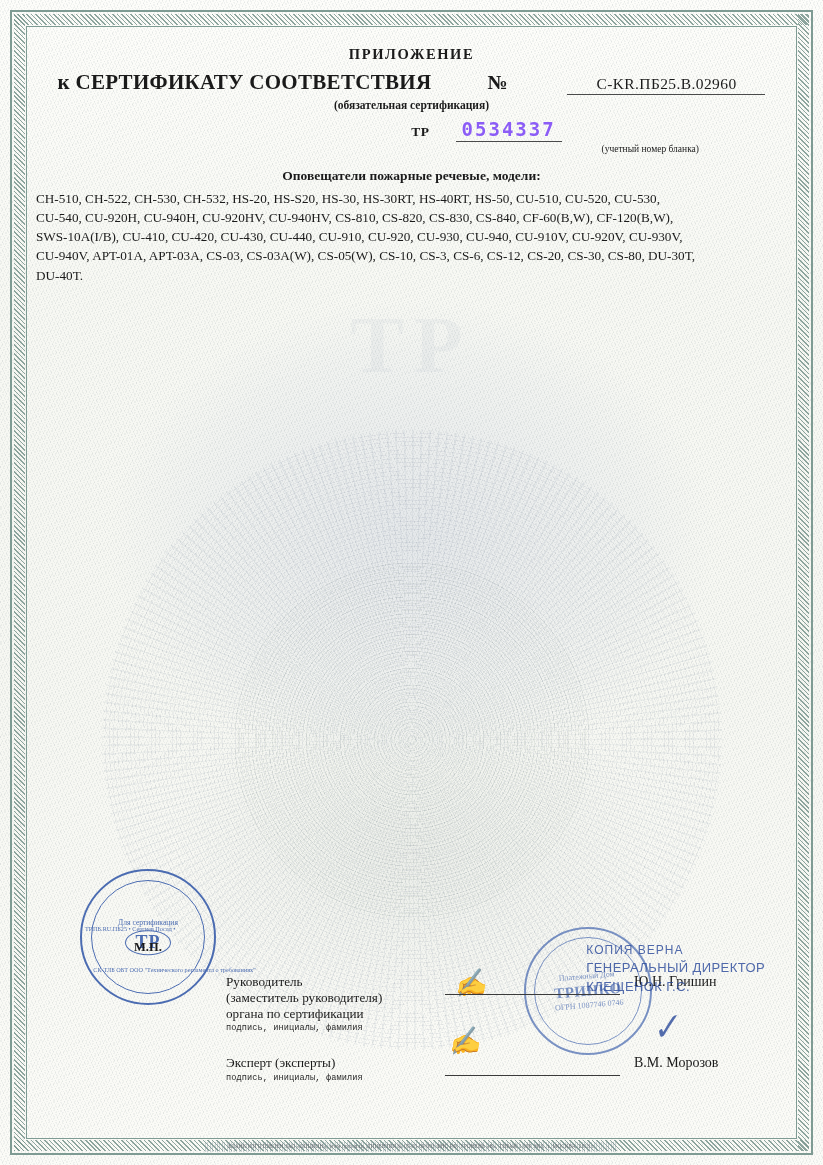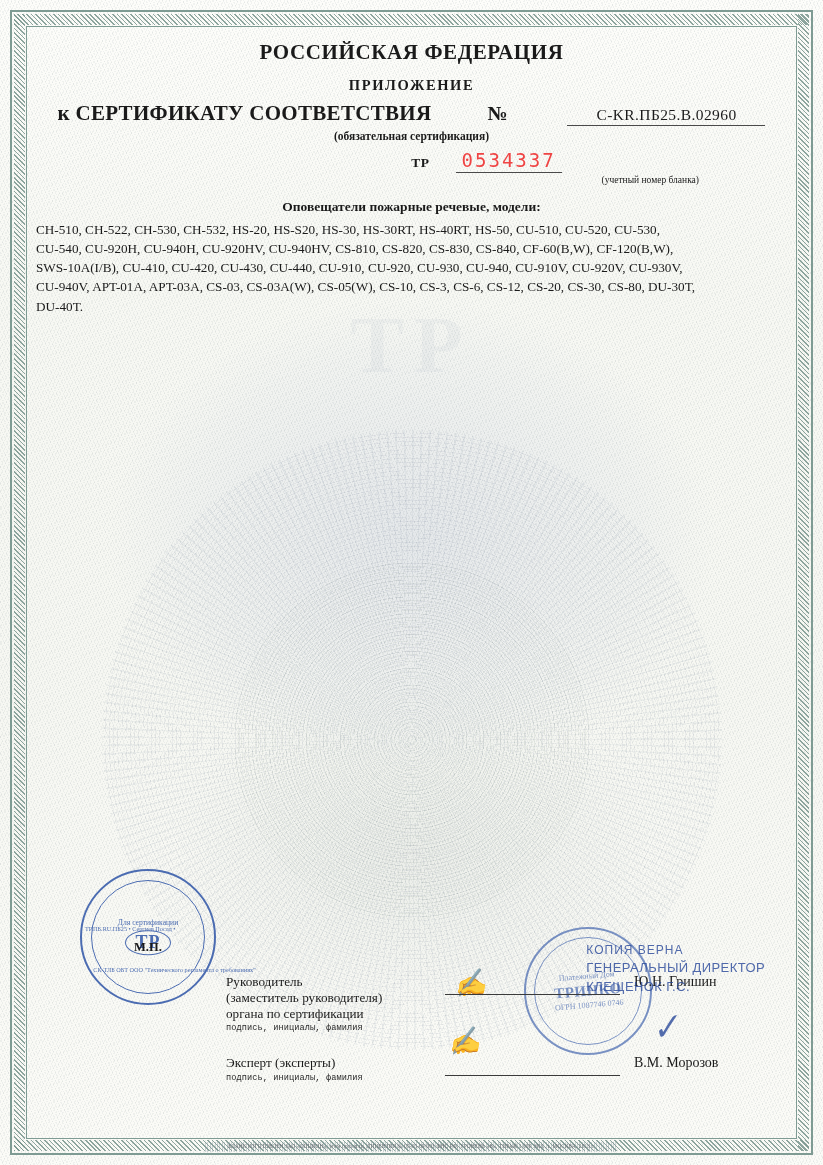--- a/index.html
+++ b/index.html
@@ -174,24 +174,24 @@
     justify-content: center;
     margin-top: 7px;
     padding-left: 150px;
   }
   .blank-row .tr {
     font-size: 13.5px;
     font-weight: bold;
     letter-spacing: .5px;
   }
   .blank-number {
-    color: #ef4444;
+    color: #8b5cf6;
     font-family: "DejaVu Sans Mono", monospace;
     font-size: 19px;
-    font-weight: normal;
+    font-weight: bold;
     letter-spacing: 2px;
     margin-left: 26px;
     border-bottom: 1px solid #4a4a4a;
     padding: 0 6px 1px 6px;
   }
   .blank-caption {
     text-align: right;
     font-size: 9.5px;
     margin-top: 2px;
     padding-right: 88px;
@@ -422,21 +422,20 @@
 
   <div class="border-outer"></div>
   <div class="band top"></div>
   <div class="band bottom"></div>
   <div class="band left"></div>
   <div class="band right"></div>
   <div class="border-inner"></div>
 
   <div class="content">
 
-    <div class="title-rf">РОССИЙСКАЯ ФЕДЕРАЦИЯ</div>
     <div class="title-app">ПРИЛОЖЕНИЕ</div>
 
     <div class="cert-line">
       <span class="lead">к СЕРТИФИКАТУ СООТВЕТСТВИЯ</span>
       <span class="numsign">№</span>
       <span class="cert-number">С-KR.ПБ25.В.02960</span>
     </div>
 
     <div class="subtitle-mand">(обязательная сертификация)</div>
 
@@ -456,21 +455,21 @@
     </div>
 
     <div class="sig-area">
 
       <div class="stamp-left">
         <div class="ring-text">
           <span style="transform: rotate(-118deg) translate(0,-62px) rotate(118deg); font-size:6.2px;">СК-ТЛБ ОБТ ООО "Технического регламента о требованиях"</span>
           <span style="transform: rotate(62deg) translate(-40px,50px) rotate(-62deg); font-size:6.2px;">ТР.ПБ.RU.ПБ25  •  Сергиев Посад  •</span>
         </div>
         <div class="core">
-          <div class="l1">Для сертификации</div>
+          <div class="l1">Для сертификация</div>
           <div class="l2">ТР</div>
         </div>
       </div>
       <div class="mp-label">М.П.</div>
 
       <div class="stamp-blue2">
         <div class="txt">
           <div>Платежный Дом</div>
           <div class="big">ТРИНКО</div>
           <div>ОГРН 1087746 0746</div>

